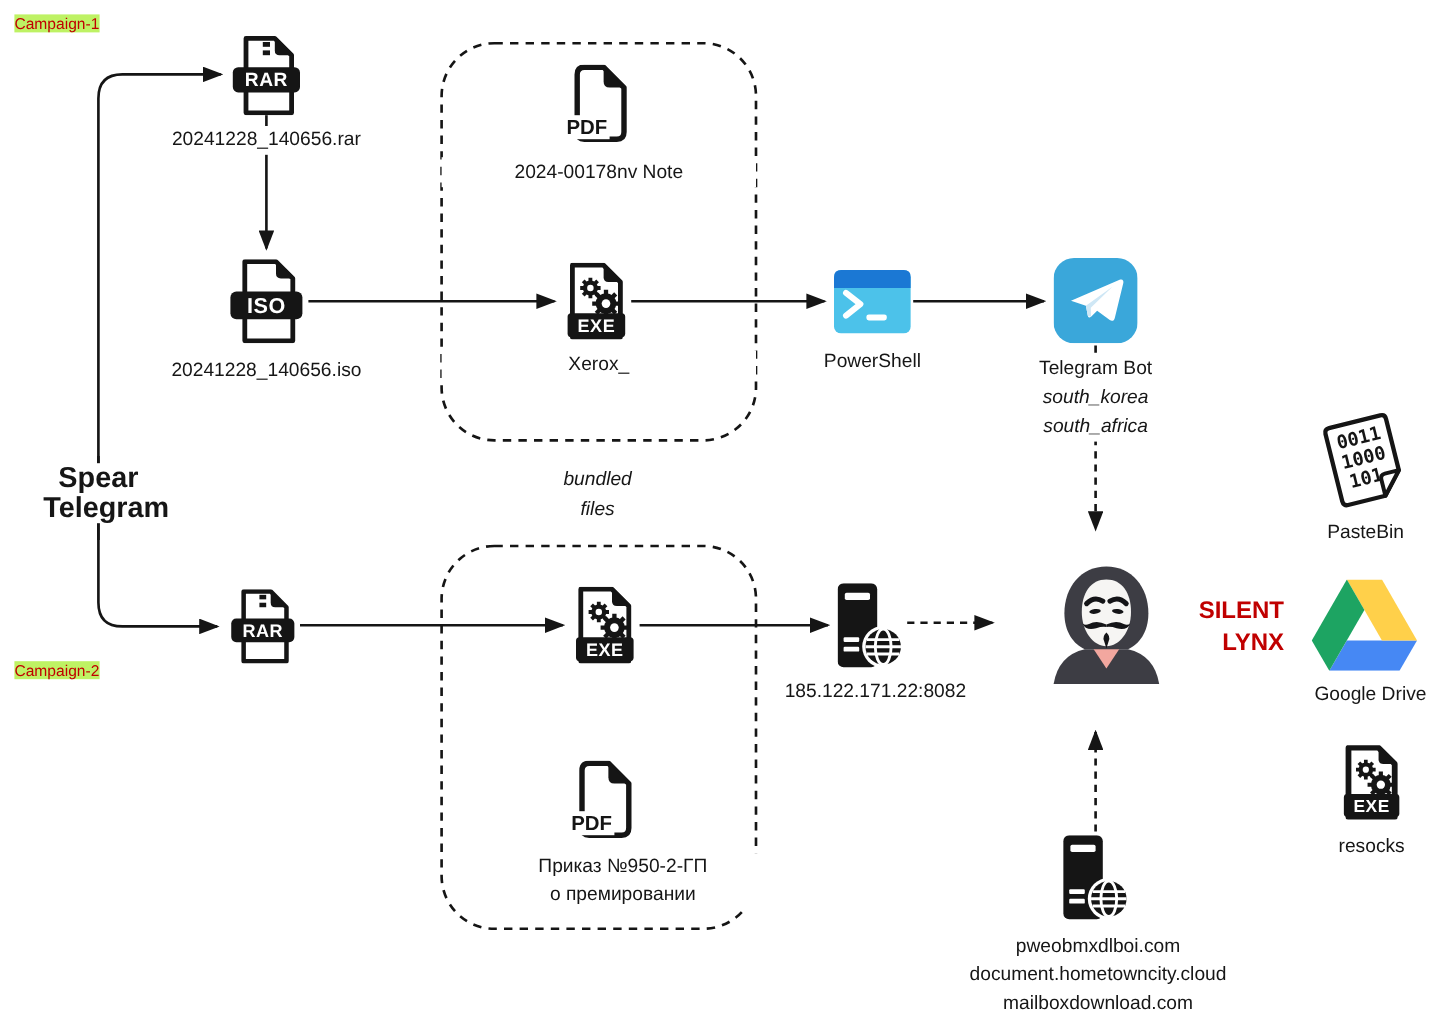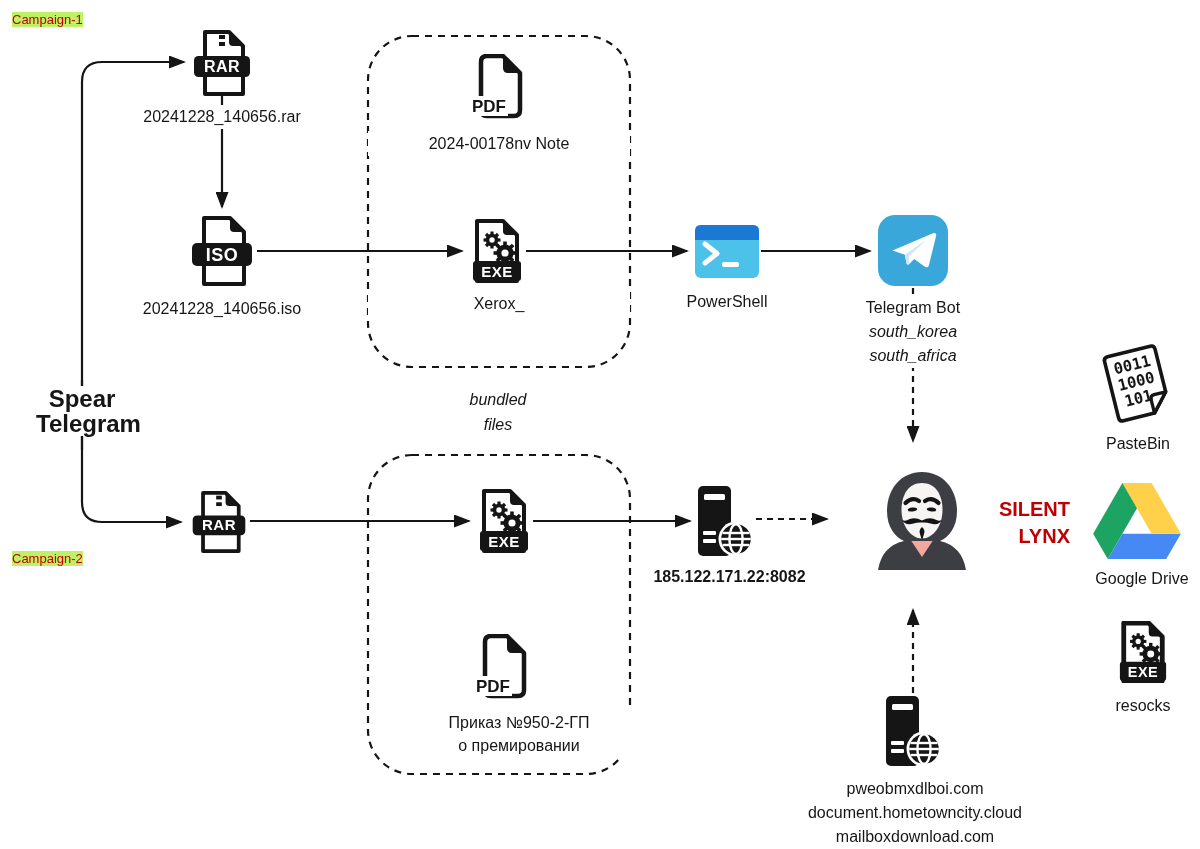--- a/index.html
+++ b/index.html
@@ -194,21 +194,21 @@
     <rect x="5" y="53" width="13" height="4" rx="1" fill="#fff"></rect>
     <circle cx="38" cy="53" r="17.5" fill="#fff"></circle>
     <circle cx="38" cy="53" r="14.8" fill="#151515"></circle>
     <g stroke="#fff" stroke-width="2.4" fill="none">
       <ellipse cx="38" cy="53" rx="6.6" ry="14.8"></ellipse>
       <line x1="24.5" y1="47" x2="51.5" y2="47"></line>
       <line x1="23.2" y1="53" x2="52.8" y2="53"></line>
       <line x1="24.5" y1="59" x2="51.5" y2="59"></line>
     </g>
   </svg>
-  <div class="abs label" style="left:637px;top:565px;width:185px;font-weight:bold;">185.122.171.22:8082</div>
+  <div class="abs label" style="left:637px;top:565px;width:185px;">185.122.171.22:8082</div>
 
   <svg class="abs" style="left:874px;top:470px;" width="96" height="100" viewBox="0 0 96 100">
     <path d="M4 100 Q8 76 30 71 H66 Q88 76 92 100 Z" fill="#3d3d44"></path>
     <polygon points="36,69 48,87 60,69" class="collar"></polygon>
     <path d="M48 2 C27 2 13 19 13 41 C13 57 21 67 30 71 L66 71 C75 67 83 57 83 41 C83 19 69 2 48 2 Z" fill="#3d3d44"></path>
     <path d="M48 13 C35 13 27.5 24 27.5 40 C27.5 56 37 68.5 48 68.5 C59 68.5 68.5 56 68.5 40 C68.5 24 61 13 48 13 Z" fill="#f6f5f3"></path>
     <path d="M31.5 33 Q38 26.5 45 31" stroke="#141417" stroke-width="4.2" fill="none" stroke-linecap="round"></path>
     <path d="M51 31 Q58 26.5 64.5 33" stroke="#141417" stroke-width="4.2" fill="none" stroke-linecap="round"></path>
     <ellipse cx="38.5" cy="39.5" rx="4.8" ry="2" fill="#141417" transform="rotate(-7 38.5 39.5)"></ellipse>
     <ellipse cx="57.5" cy="39.5" rx="4.8" ry="2" fill="#141417" transform="rotate(7 57.5 39.5)"></ellipse>

